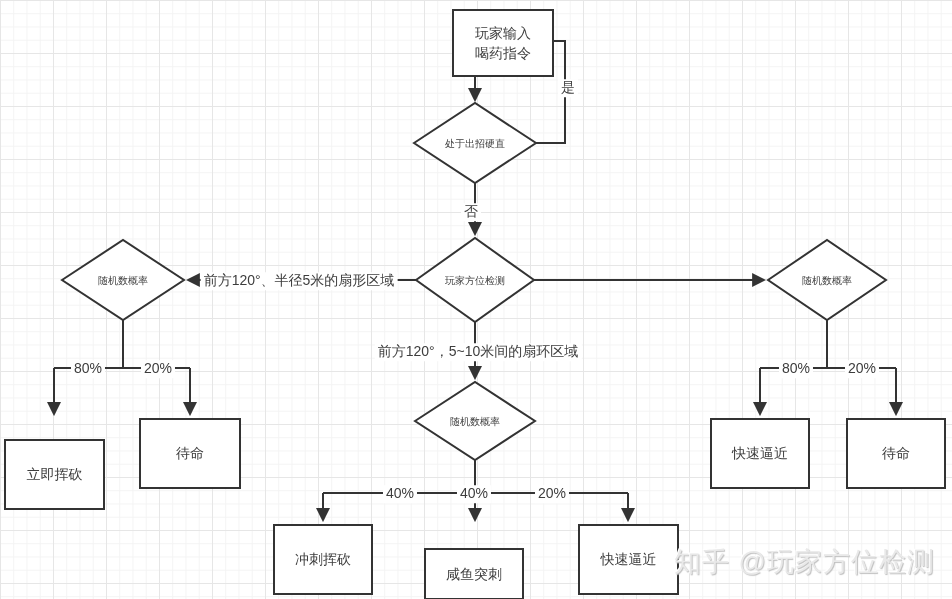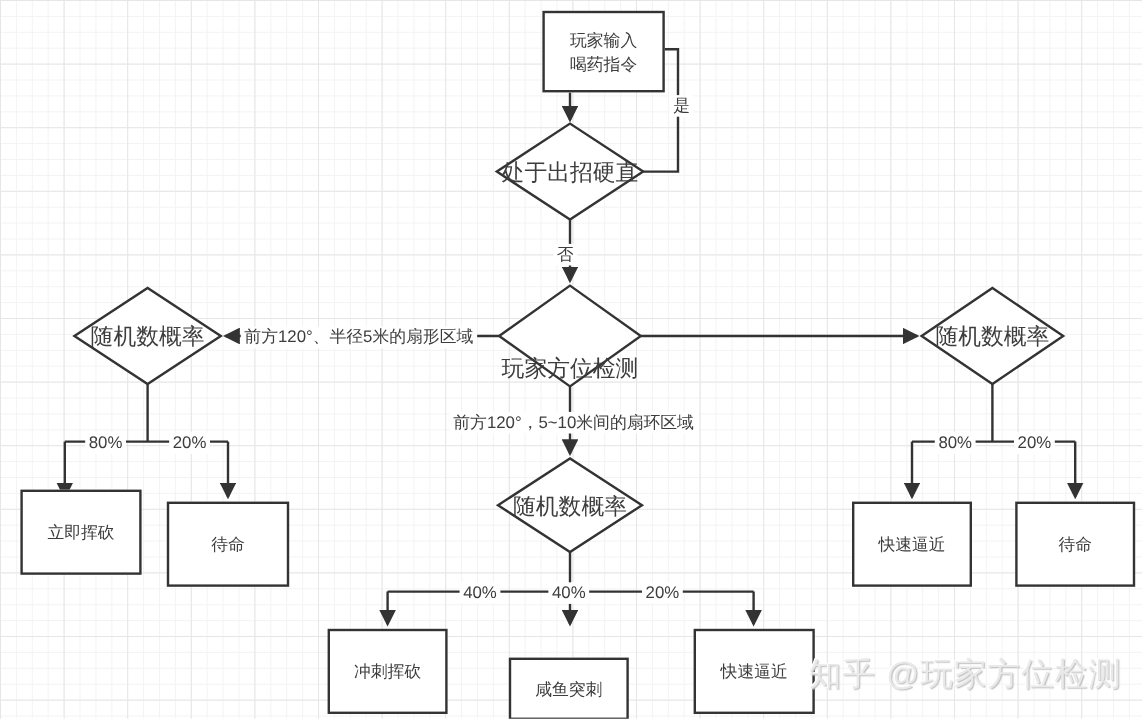--- a/index.html
+++ b/index.html
@@ -58,21 +58,21 @@
     text-align: center;
     font-size: 14px;
     line-height: 1.45;
     white-space: pre-line;
     color: var(--text);
   }
   .node-label {
     position: absolute;
     z-index: 3;
     transform: translate(-50%, -50%);
-    font-size: 19px;
+    font-size: 10px;
     white-space: nowrap;
     color: var(--text);
   }
   .edge-label {
     position: absolute;
     z-index: 3;
     transform: translate(-50%, -50%);
     font-size: 14px;
     white-space: nowrap;
     background: #ffffff;
@@ -133,30 +133,30 @@
 
     <polygon class="diamond" points="414,143 475,103 536,143 475,183"></polygon>
     <polygon class="diamond" points="416,280 475,238 534,280 475,322"></polygon>
     <polygon class="diamond" points="62,280 123,240 184,280 123,320"></polygon>
     <polygon class="diamond" points="768,280 827,240 886,280 827,320"></polygon>
     <polygon class="diamond" points="415,421 475,382 535,421 475,460"></polygon>
   </svg>
 
   <div class="node-rect" style="left:424px; top:9px; width:102px; height:68px;margin-left:28px;">玩家输入
 喝药指令</div>
-  <div class="node-rect" style="left:4px; top:408px; width:101px; height:71px;margin-left:13px;">立即挥砍</div>
+  <div class="node-rect" style="left:4px; top:439px; width:101px; height:71px;">立即挥砍</div>
   <div class="node-rect" style="left:139px; top:418px; width:102px; height:71px;">待命</div>
   <div class="node-rect" style="left:710px; top:418px; width:100px; height:71px;">快速逼近</div>
   <div class="node-rect" style="left:846px; top:418px; width:100px; height:71px;">待命</div>
   <div class="node-rect" style="left:273px; top:524px; width:100px; height:71px;">冲刺挥砍</div>
   <div class="node-rect" style="left:424px; top:548px; width:100px; height:52px;">咸鱼突刺</div>
   <div class="node-rect" style="left:578px; top:524px; width:101px; height:71px;">快速逼近</div>
 
   <div class="node-label" style="left:475px; top:144px;">处于出招硬直</div>
-  <div class="node-label" style="left:475px; top:281px;margin-top:26px;">玩家方位检测</div>
+  <div class="node-label" style="left:475px; top:281px;">玩家方位检测</div>
   <div class="node-label" style="left:123px; top:281px;">随机数概率</div>
   <div class="node-label" style="left:827px; top:281px;">随机数概率</div>
   <div class="node-label" style="left:475px; top:422px;">随机数概率</div>
 
   <div class="edge-label" style="left:568px; top:88px;">是</div>
   <div class="edge-label" style="left:471px; top:212px;">否</div>
   <div class="edge-label" style="left:299px; top:281px;">前方120°、半径5米的扇形区域</div>
   <div class="edge-label" style="left:478px; top:352px;text-align:right;">前方120°，5~10米间的扇环区域</div>
   <div class="edge-label" style="left:88px; top:369px;">80%</div>
   <div class="edge-label" style="left:158px; top:369px;">20%</div>

